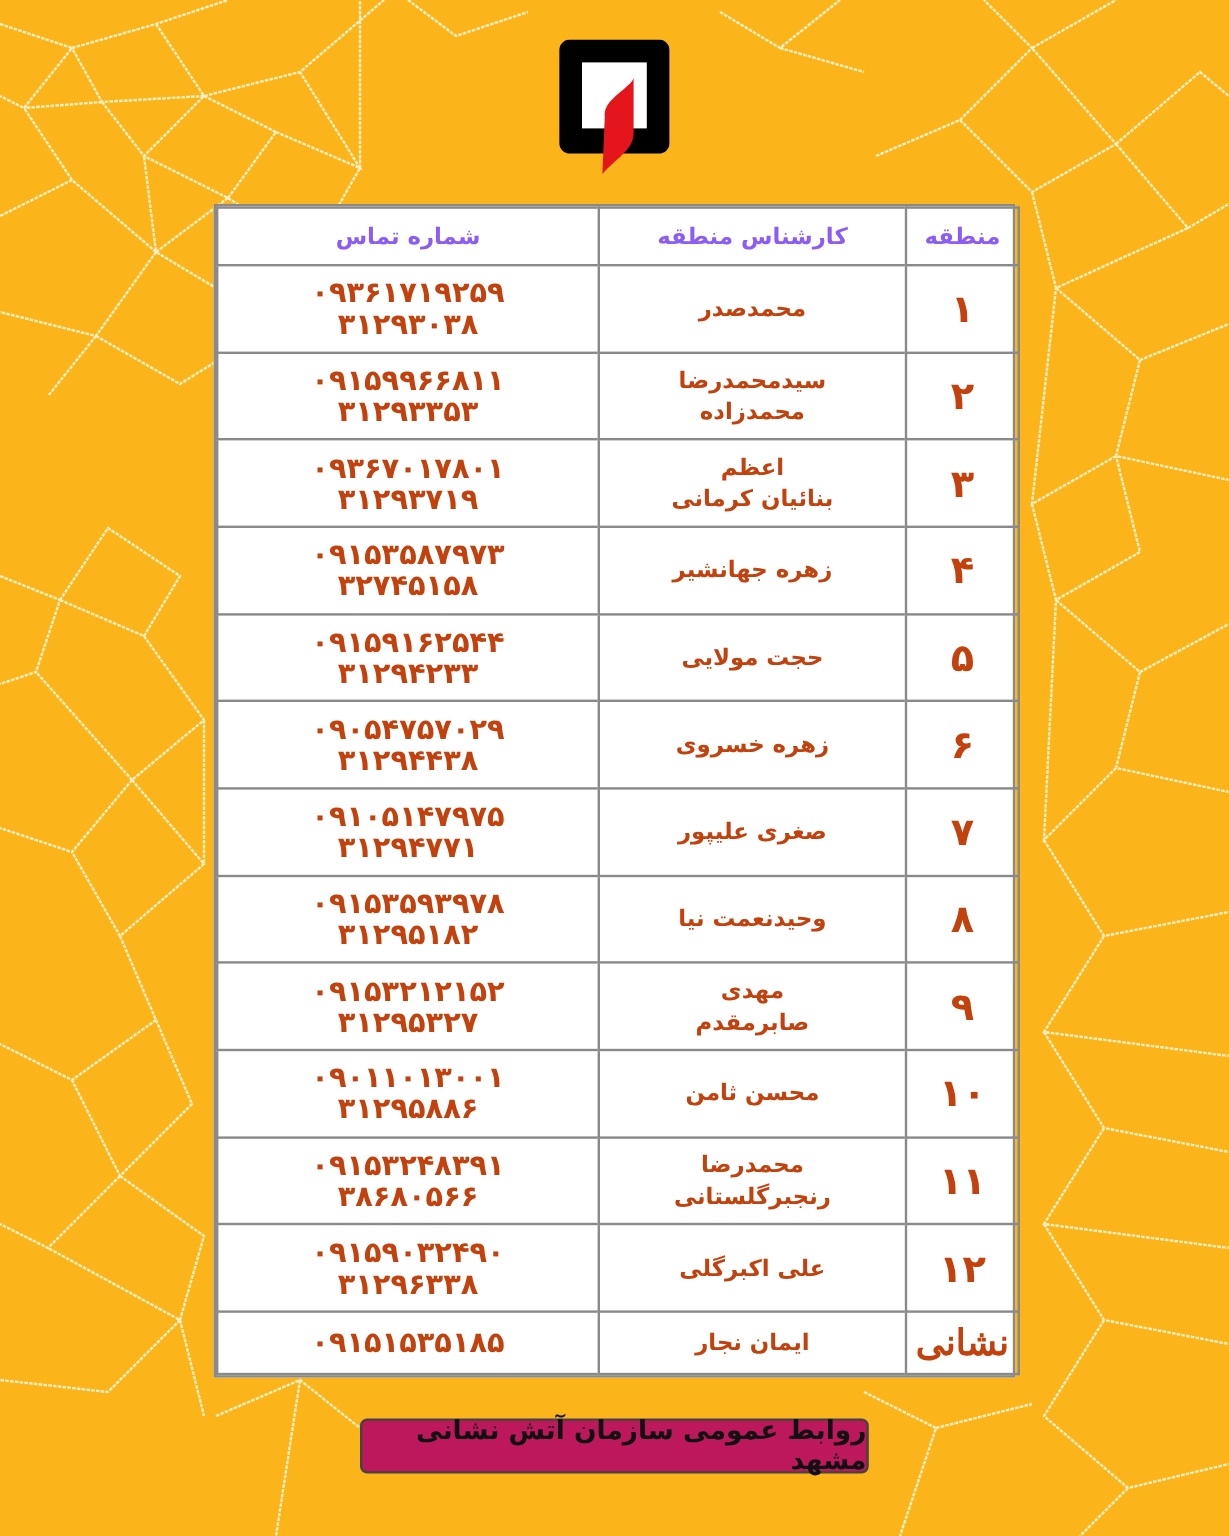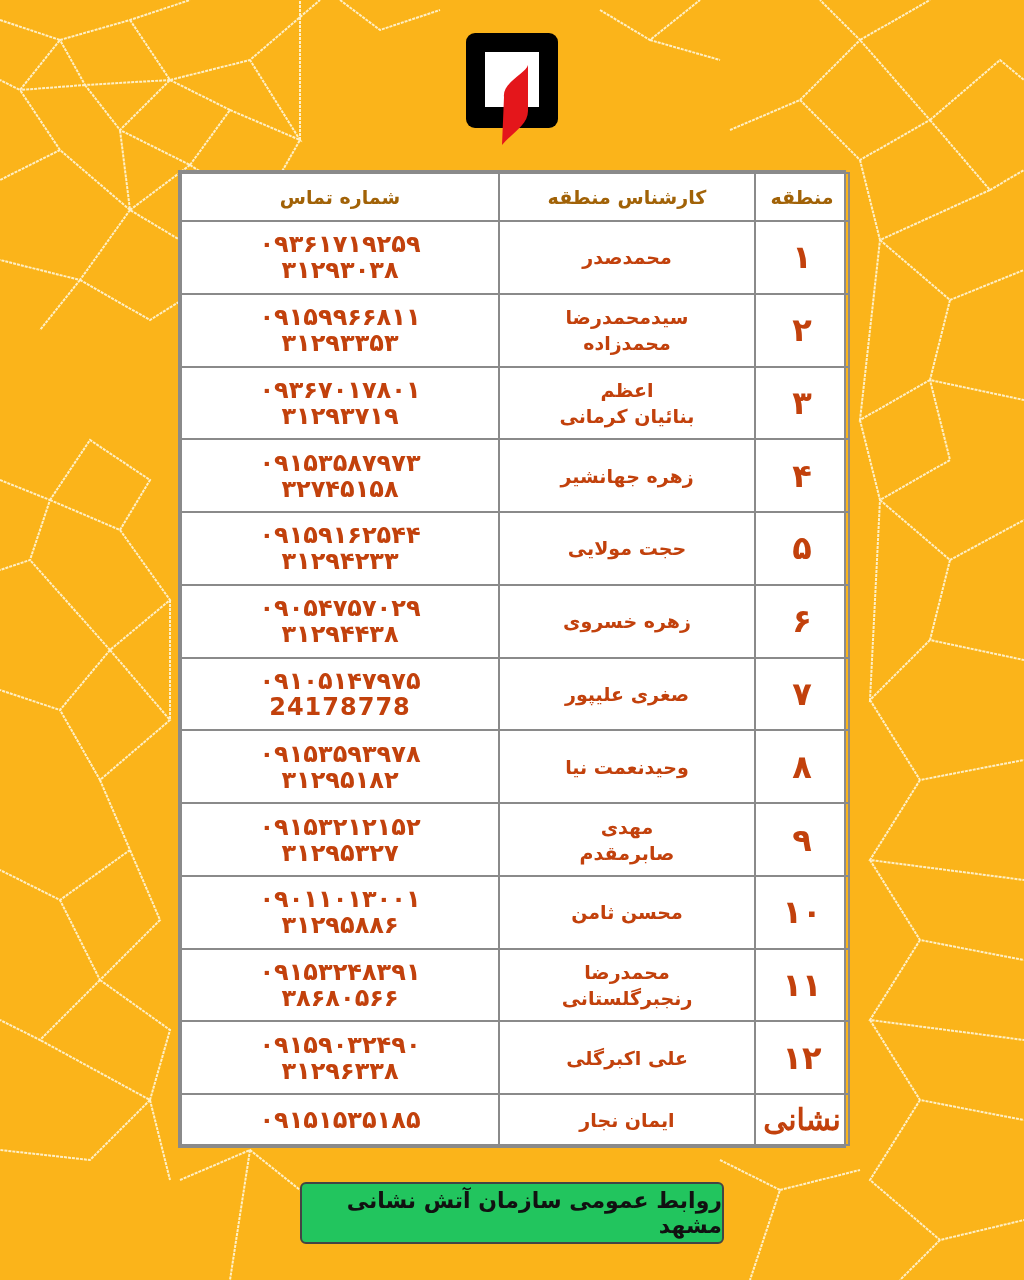--- a/index.html
+++ b/index.html
@@ -11,32 +11,32 @@
   .bg-pattern { position:absolute; inset:0; pointer-events:none; }
   .logo {
     position:absolute; left:466px; top:33px; width:92px; height:95px;
   }
   .table-wrap {
     position:absolute; left:178px; top:170px; width:668px; height:978px;
     background:#fff; border:2px solid #8a8a8a; box-sizing:border-box;
   }
   table { width:100%; height:100%; border-collapse:collapse; direction:rtl; table-layout:fixed; }
   th, td { border:2px solid #8a8a8a; text-align:center; vertical-align:middle; color:#c2410c; }
-  th { height:44px; color:#a16207; font-weight:bold; font-size:19px; }
+  th { height:44px; color:#8b5cf6; font-weight:bold; font-size:19px; }
   col.c-region { width:94px; }
   col.c-expert { width:256px; }
   col.c-phone { width:318px; }
   td.region { font-size:32px; font-weight:bold; }
   td.region.samen { font-size:30px; font-family:"DejaVu Serif", serif; }
   td.expert { font-size:19px; font-weight:bold; line-height:26px; }
   td.phone { font-size:24px; font-weight:bold; line-height:26px; letter-spacing:1px; }
   .line { display:block; }
   .footer {
-    position:absolute; left:300px; top:1182px; width:424px; height:62px;
-    background:#22c55e; border:2px solid #444; border-radius:6px; box-sizing:border-box;
+    position:absolute; left:300px; top:1182px; width:424px; height:46px;
+    background:#be185d; border:2px solid #444; border-radius:6px; box-sizing:border-box;
     display:flex; align-items:center; justify-content:center;
     font-size:22px; font-weight:bold; color:#111; direction:rtl;
   }
 </style>
 </head>
 <body>
 
 <svg class="bg-pattern" width="1024" height="1280" viewBox="0 0 1024 1280">
   <g stroke="#fff6d8" stroke-width="2" fill="none" stroke-dasharray="3 1" opacity="0.9">
     <path d="M0 20 L60 40 L20 90 L0 80 M60 40 L130 20 L190 0 M130 20 L170 80 L85 85 L60 40 M85 85 L20 90 M85 85 L120 130 L170 80 L250 60 L320 0 M170 80 L230 110 L190 165 L120 130 M190 165 L130 210 L120 130 M130 210 L60 150 L0 180 M60 150 L20 90 M230 110 L300 140 L250 60 M300 140 L300 0 M190 165 L260 210 L300 140 M260 210 L230 270 L130 210 M130 210 L80 280 L0 260 M80 280 L40 330 M230 270 L150 320 L80 280"></path>
@@ -131,21 +131,21 @@
             <span class="line">۳۱۲۹۴۴۳۸</span>
           </td>
       </tr>
       <tr>
         <td class="region">۷</td>
         <td class="expert">
             <span class="line">صغری علیپور</span>
           </td>
         <td class="phone">
             <span class="line">۰۹۱۰۵۱۴۷۹۷۵</span>
-            <span class="line">24178778</span>
+            <span class="line">۳۱۲۹۴۷۷۱</span>
           </td>
       </tr>
       <tr>
         <td class="region">۸</td>
         <td class="expert">
             <span class="line">وحیدنعمت نیا</span>
           </td>
         <td class="phone">
             <span class="line">۰۹۱۵۳۵۹۳۹۷۸</span>
             <span class="line">۳۱۲۹۵۱۸۲</span>

